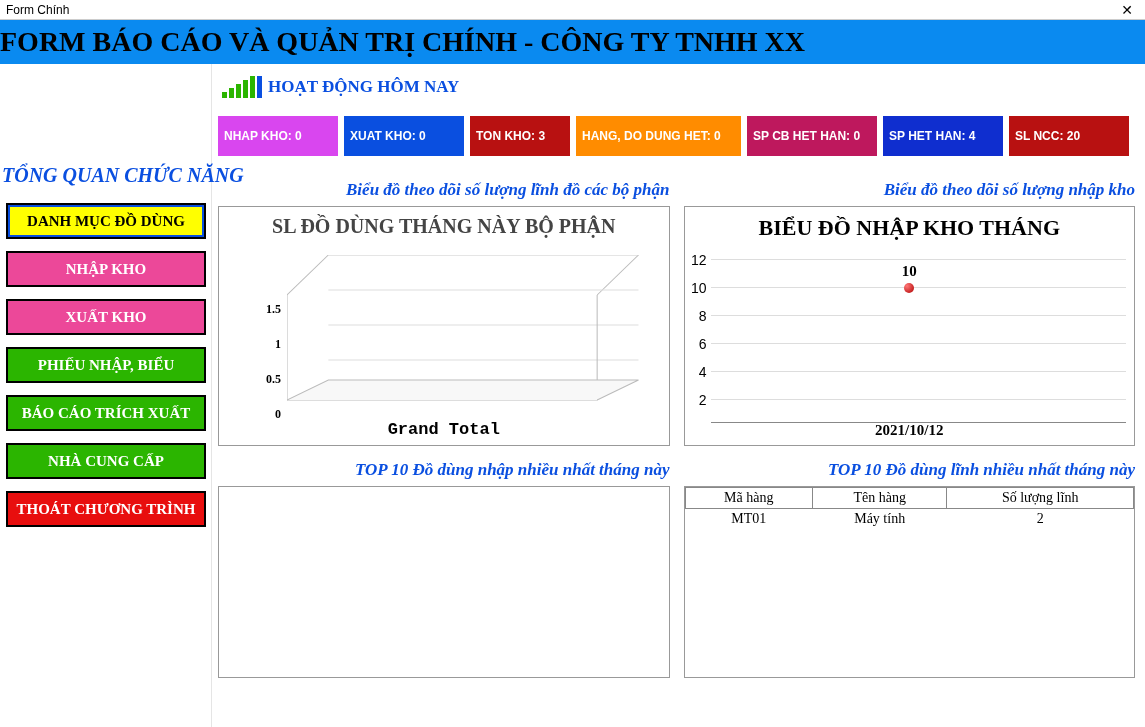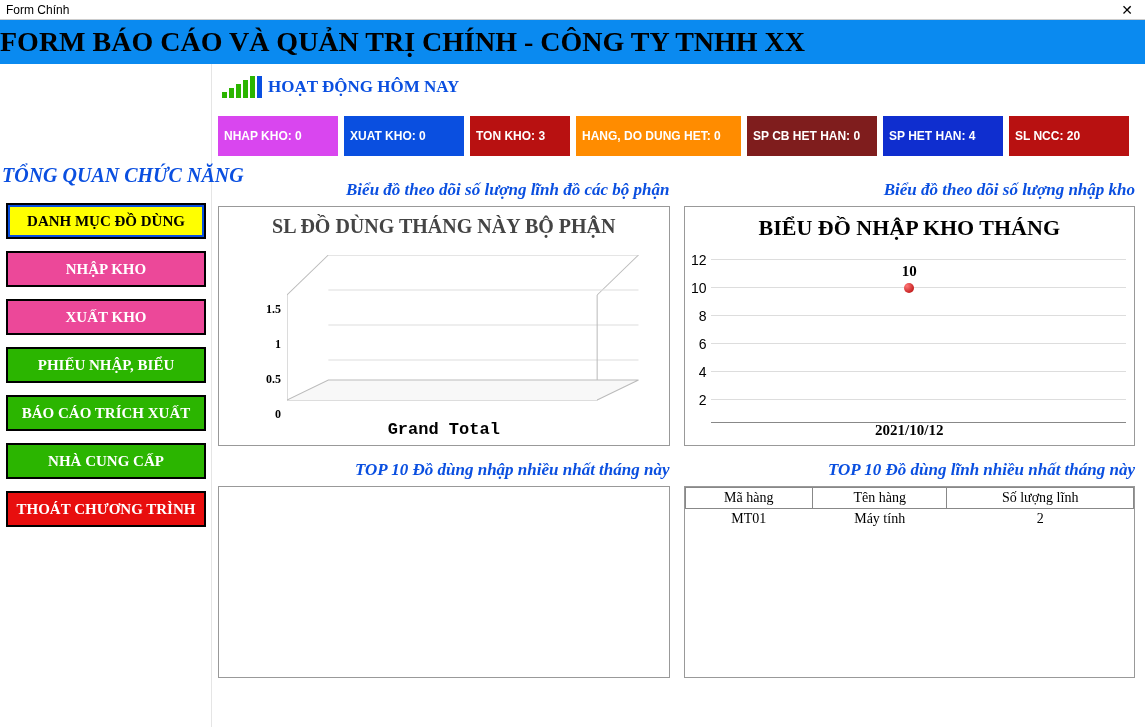--- a/index.html
+++ b/index.html
@@ -120,21 +120,21 @@
     display: flex;
     align-items: center;
     justify-content: flex-start;
     padding: 0 6px;
     white-space: nowrap;
   }
   .stat.green  { background: #d946ef; width: 120px;}
   .stat.blue   { background: #0a4fe0; width: 120px;}
   .stat.redbox { background: #b81111; width: 100px;}
   .stat.orange { background: #ff8c00; width: 165px;}
-  .stat.red2   { background: #7f1d1d; width: 130px;}
+  .stat.red2   { background: #be185d; width: 130px;}
   .stat.blue2  { background: #0f2ecf; width: 120px;}
   .stat.red3   { background: #b81111; width: 120px;}
 
   .panels {
     display: flex;
     gap: 14px;
   }
   .col { flex: 1; }
   .panel-title {
     color: #0a4fe0;

